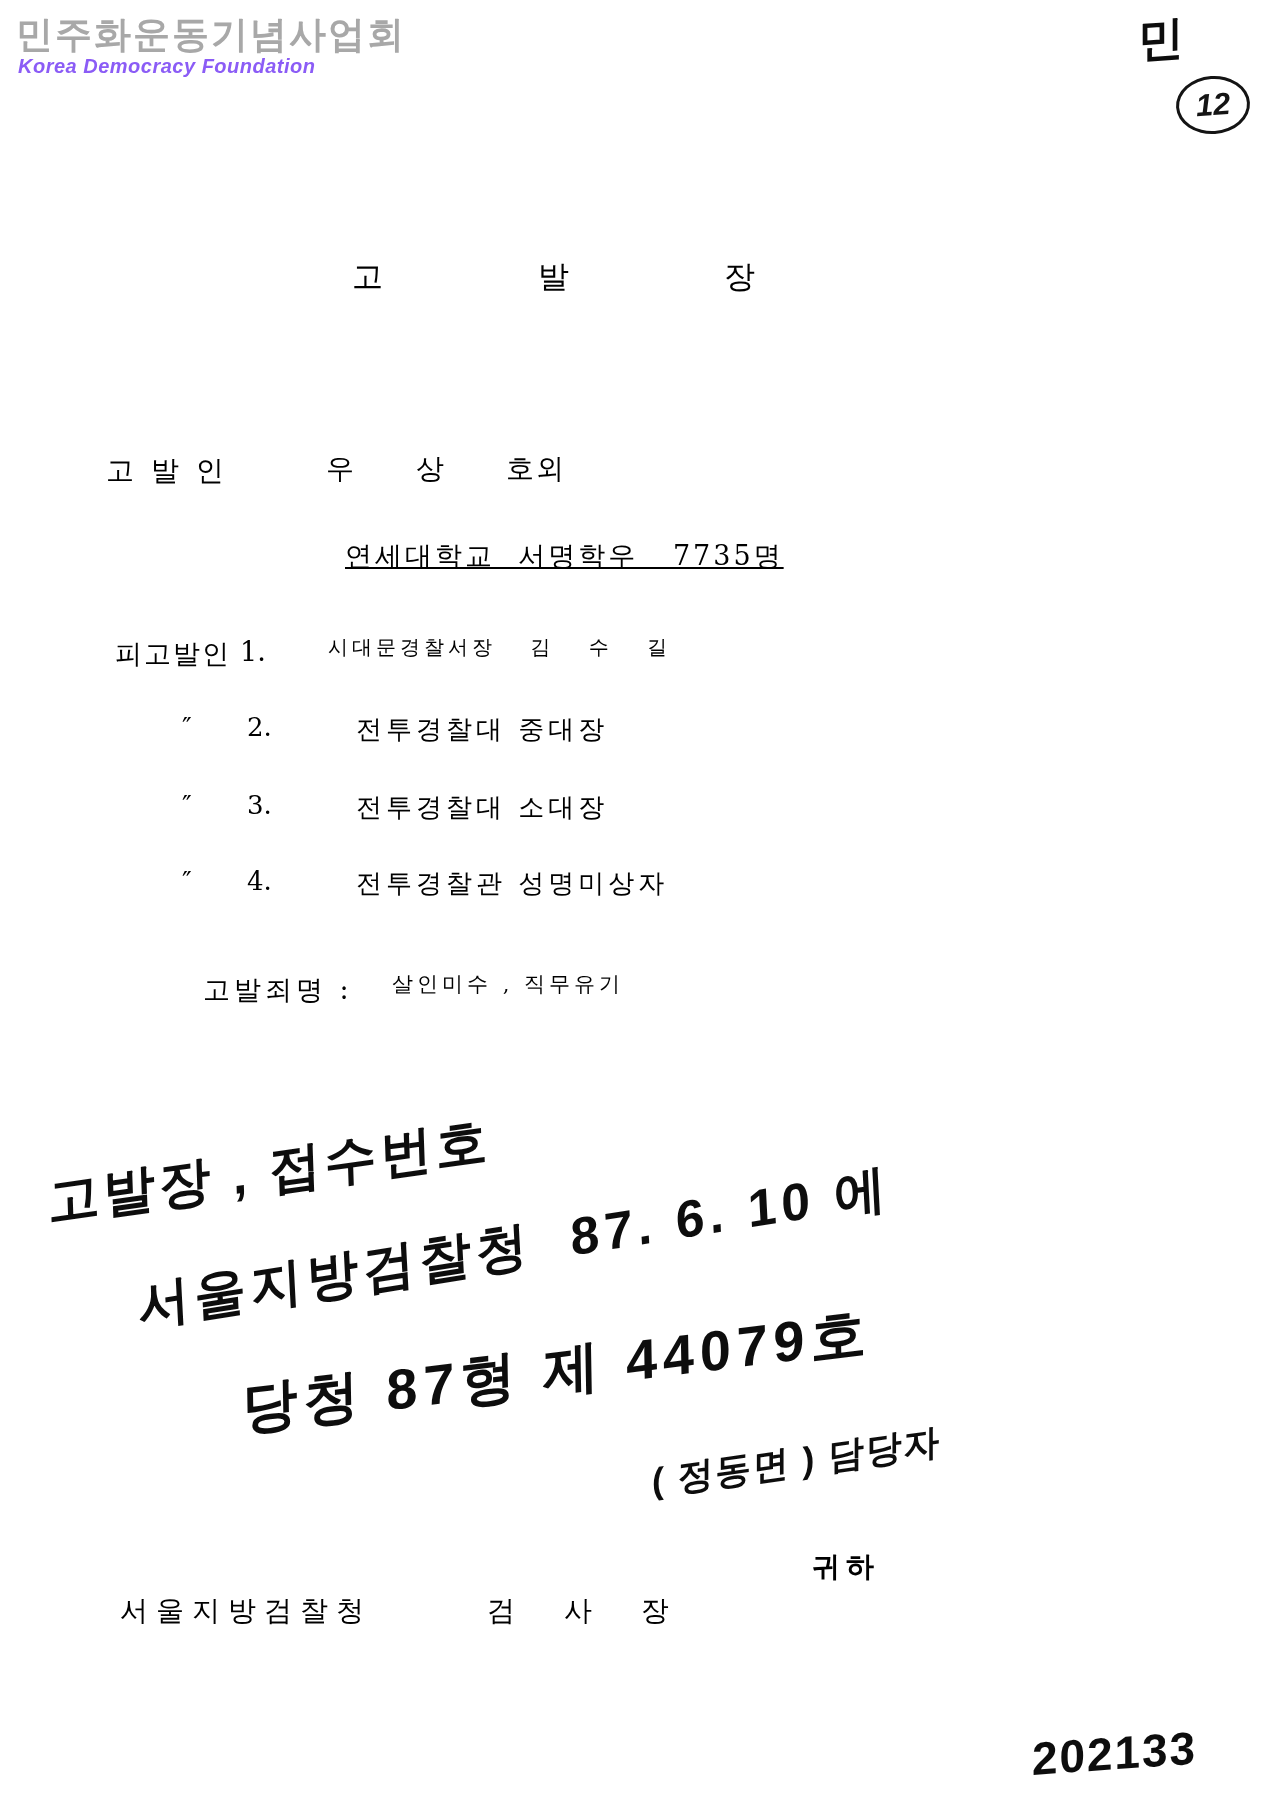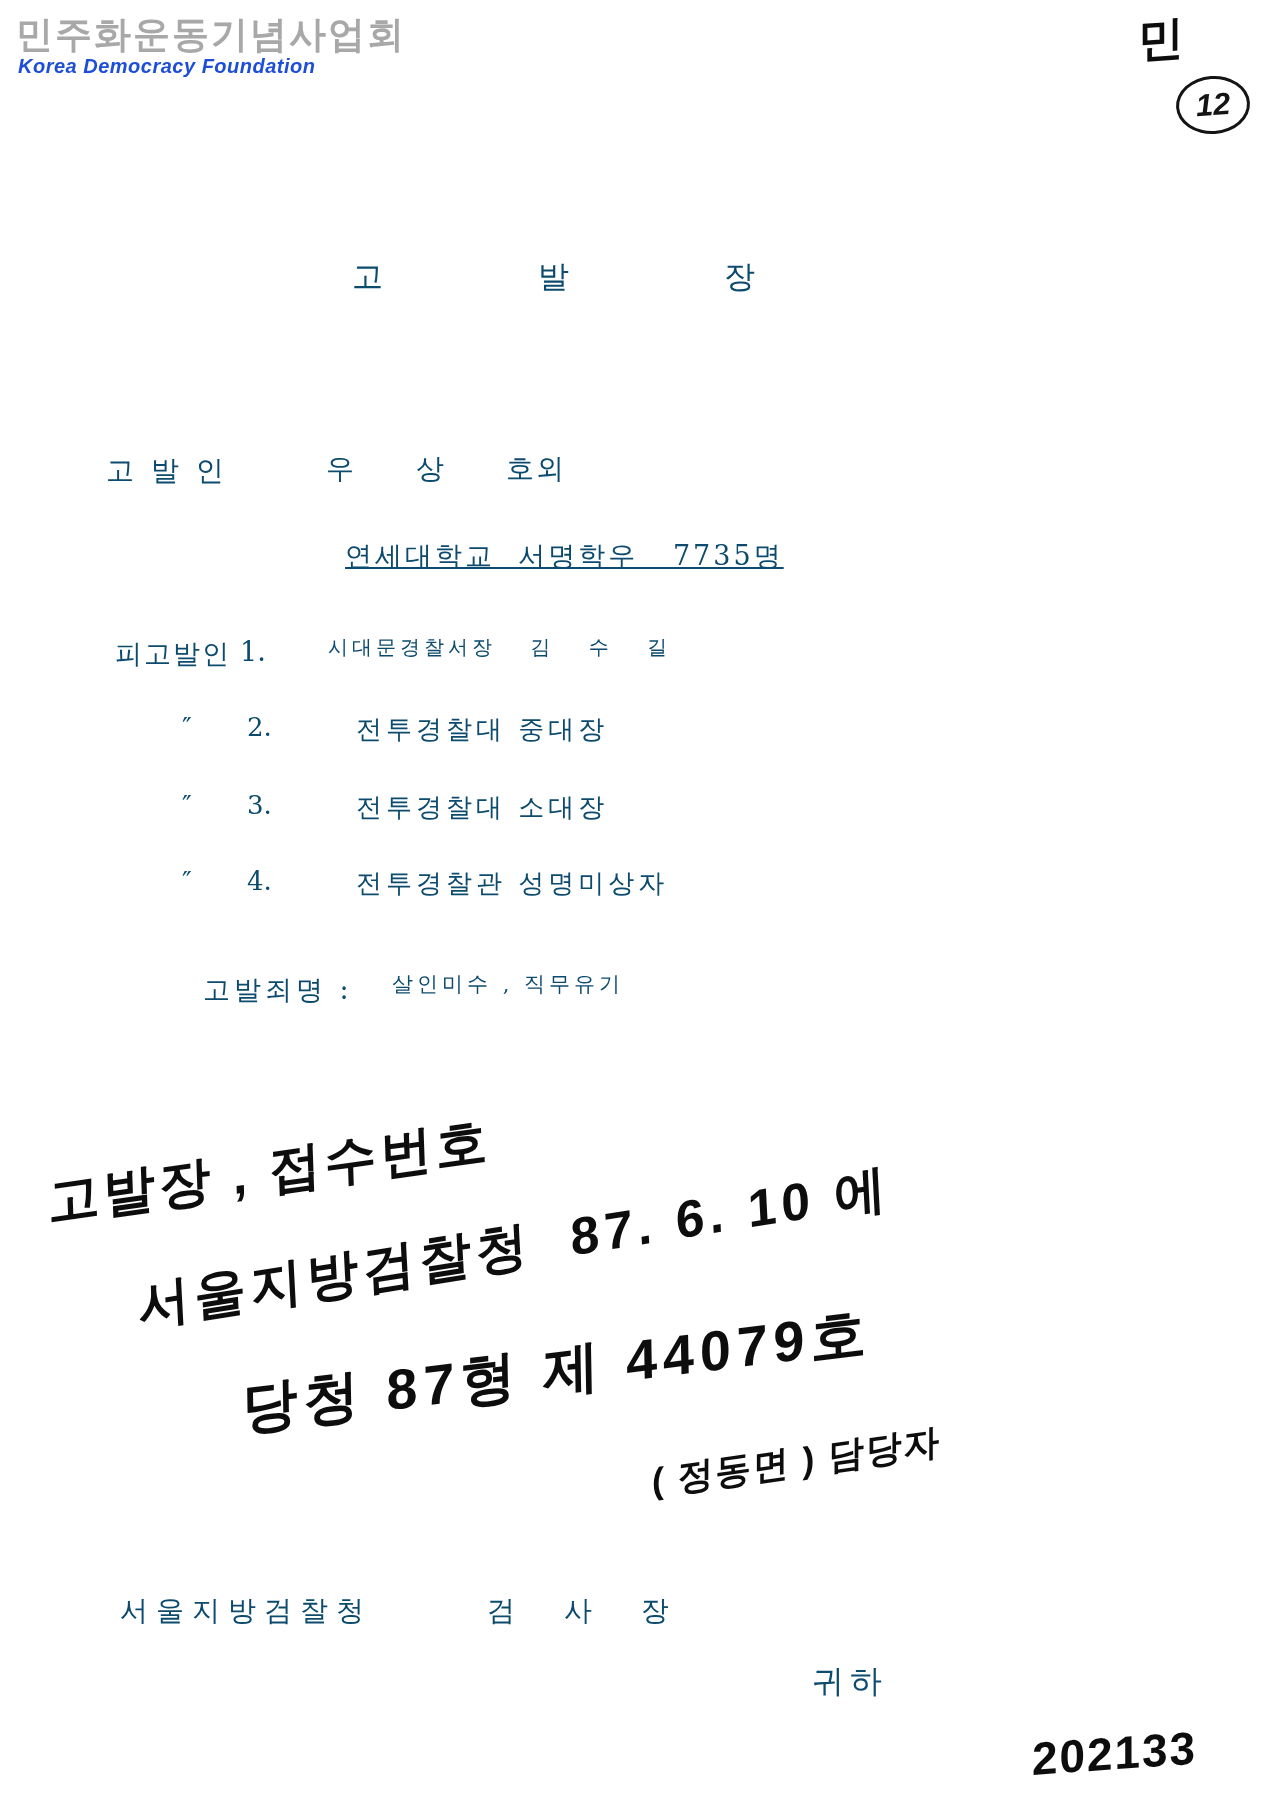--- a/index.html
+++ b/index.html
@@ -12,44 +12,44 @@
   }
   .abs { position:absolute; }
   
   .logo-kr {
     left:16px; top:10px; font-size:37px; font-weight:bold;
     color:#a8a8a8; letter-spacing:2px; white-space:pre;
     font-family:"Liberation Sans", sans-serif;
   }
   .logo-en {
     left:18px; top:55px; font-size:20px; font-weight:bold; font-style:italic;
-    color:#1d4ed8; letter-spacing:0.5px;
+    color:#8b5cf6; letter-spacing:0.5px;
   }
   
   .typed {
     font-family:"DejaVu Serif", serif;
-    color:#0c4a6e; white-space:pre;
+    color:#000000; white-space:pre;
   }
   .doc-title { left:352px; top:256px; font-size:31px; }
   .compl-label { left:106px; top:452px; font-size:28px; letter-spacing:4px; }
   .compl-name  { left:326px; top:450px; font-size:28px; letter-spacing:2px; }
   .compl-detail{ left:345px; top:538px; font-size:27px; letter-spacing:3px;text-decoration:underline; }
   .accused-marker1 { left:115px; top:636px; font-size:27px; letter-spacing:2px; }
   .accused-num1    { left:240px; top:636px; font-size:27px; }
   .accused-name1   { left:328px; top:634px; font-size:20px; letter-spacing:4px; }
   .ditto { font-size:26px; }
   .d2 { top:712px; } .d3 { top:790px; } .d4 { top:866px; }
   .ditto-mark { left:182px; }
   .ditto-num  { left:247px; }
   .ditto-name { left:356px; letter-spacing:4px; }
   .charge-label { left:203px; top:972px; font-size:27px; letter-spacing:4px; }
   .charge-text  { left:392px; top:970px; font-size:21px; letter-spacing:4px; }
   .addr-office { left:120px; top:1592px; font-size:28px; letter-spacing:8px; }
   .addr-title  { left:487px; top:1592px; font-size:28px; letter-spacing:4px;text-align:center; }
-  .addr-honor  { left:812px; top:1660px; font-size:32px; letter-spacing:6px; }
+  .addr-honor  { left:812px; top:1548px; font-size:28px; letter-spacing:6px;font-weight:bold; }
   
   .hw {
     font-weight:bold; color:#0d0d0d; white-space:pre;
     transform-origin:left center;
     font-family:"Liberation Sans", sans-serif;
   }
   .hw-min { left:1138px; top:10px; font-size:46px; transform:rotate(-4deg) skewX(-4deg); }
   .page-circle {
     left:1176px; top:76px; width:74px; height:58px;
     border:3px solid #141414; border-radius:50%;

